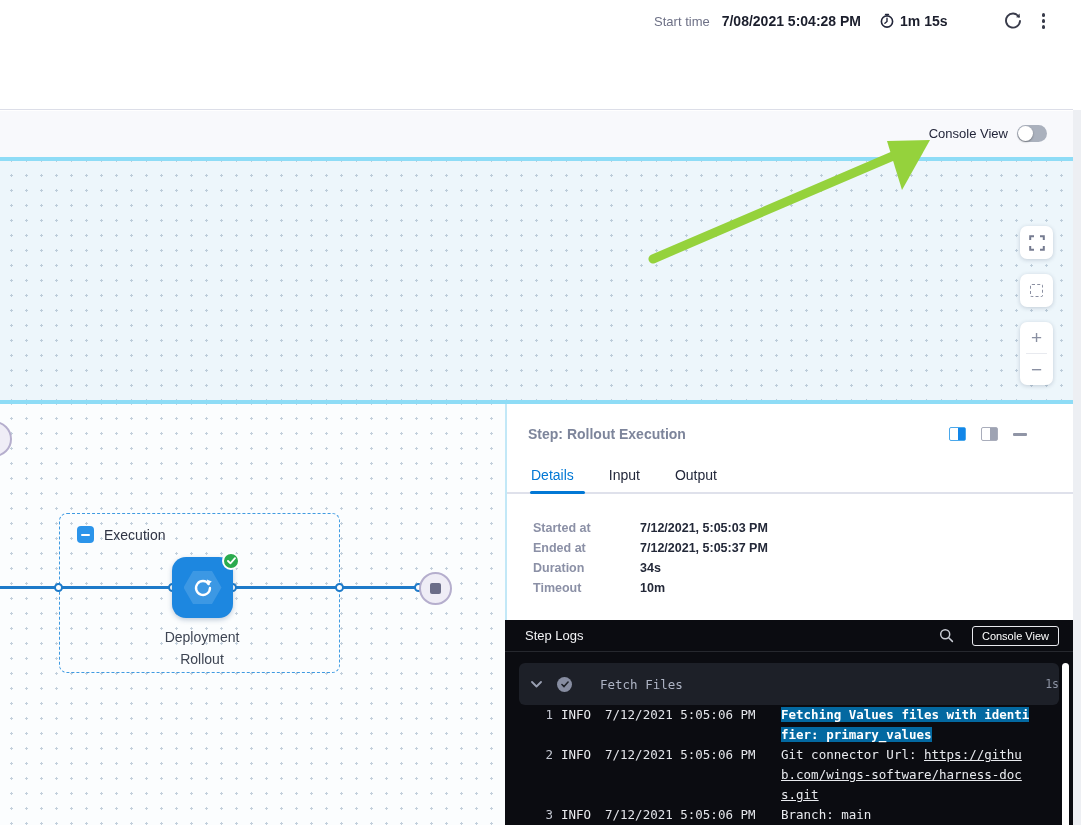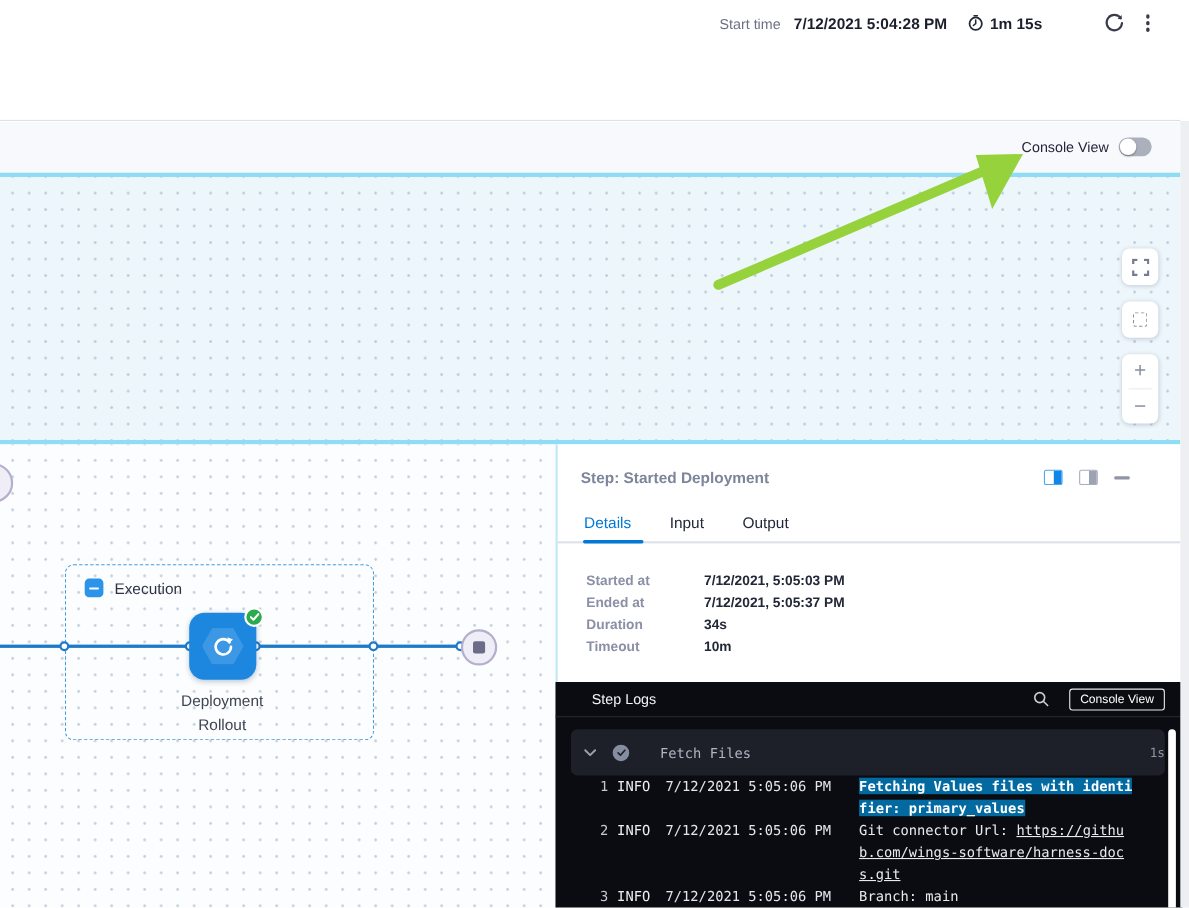--- a/index.html
+++ b/index.html
@@ -88,21 +88,21 @@
   .tab-track { position:absolute; left:0; top:88px; width:100%; height:2px; background:#dfe1eb; }
   .tab-underline { position:absolute; left:23px; top:87px; width:55px; height:3px; background:#0278d5; border-radius:2px; }
   .details-rows { position:absolute; left:26px; top:114px; }
   .d-row { display:flex; height:20px; align-items:center; font-size:12.5px; font-weight:700; }
   .d-label { width:107px; color:#8b90a6; }
   .d-value { color:#232838; }
 
   
   .logs { position:absolute; left:-2px; top:216px; width:570px; bottom:0; background:#0b0c11; }
   .logs-head { height:32px; display:flex; align-items:center; padding:0 16px 0 20px; border-bottom:1px solid #26282e; }
-  .logs-title { font-size:13px; color:#f2f3f5; flex:1;margin-left:13px; }
+  .logs-title { font-size:13px; color:#f2f3f5; flex:1; }
   .cv-btn { margin-left:18px; font-size:11px; color:#fff; background:transparent; border:1px solid #e8e9ee;
     border-radius:3px; padding:3px 9px; cursor:pointer; font-family:"Liberation Sans",sans-serif; }
   .fetch-box { margin:11px 16px 0 14px; height:42px; background:#1d2028; border-radius:6px;
     display:flex; align-items:center; cursor:pointer; }
   .fetch-name { margin-left:28px; font-family:"DejaVu Sans Mono",monospace; font-size:12.5px; color:#aeb4c4; }
   .fetch-dur { margin-left:auto; font-family:"DejaVu Sans Mono",monospace; font-size:11.5px; color:#8d93a3; }
   .chev { margin-left:12px; display:flex; }
   .check-circ { margin-left:15px; width:15px; height:15px; border-radius:50%; background:#878da1;
     display:flex; align-items:center; justify-content:center; }
   .log-rows { font-family:"DejaVu Sans Mono",monospace; font-size:12.5px; line-height:20px; padding-left:30px; }
@@ -118,21 +118,21 @@
   .right-strip { position:absolute; left:1073px; top:110px; width:8px; height:715px; background:#edeff3; }
 
   .arrow-overlay { position:absolute; left:640px; top:128px; width:300px; height:145px; z-index:50; pointer-events:none; }
 </style>
 </head>
 <body>
 
 <div class="top-header">
   <div class="hdr-row">
     <span class="start-label">Start time</span>
-    <span class="start-value">7/12/2021 5:04:28 PM</span>
+    <span class="start-value">7/08/2021 5:04:28 PM</span>
     <span class="clock-wrap">
       <svg width="16" height="16" viewBox="0 0 16 16">
           <circle cx="8" cy="8.5" r="5.6" fill="none" stroke="#23263a" stroke-width="1.6"></circle>
           <path d="M8 8.5 L8 5.2 M8 8.5 L5.9 10.2" stroke="#23263a" stroke-width="1.4" fill="none" stroke-linecap="round"></path>
           <path d="M6.5 1.4 h3" stroke="#23263a" stroke-width="1.4" stroke-linecap="round"></path>
         </svg>
     </span>
     <span class="duration">1m 15s</span>
     <button class="icon-btn refresh-wrap">
       <svg width="18" height="18" viewBox="0 0 18 18">
@@ -210,21 +210,21 @@
     <div>Deployment</div>
     <div>Rollout</div>
   </div>
 
   <div class="stop-node">
       <i></i>
     </div>
 </div>
 
 <div class="panel">
-  <div class="panel-title">Step: Started Deployment</div>
+  <div class="panel-title">Step: Rollout Execution</div>
   <div class="layout-icons">
     <button class="split-icon split-blue">
         <i></i>
       </button>
     <button class="split-icon split-gray">
         <i></i>
       </button>
     <button class="min-btn"></button>
   </div>
 

